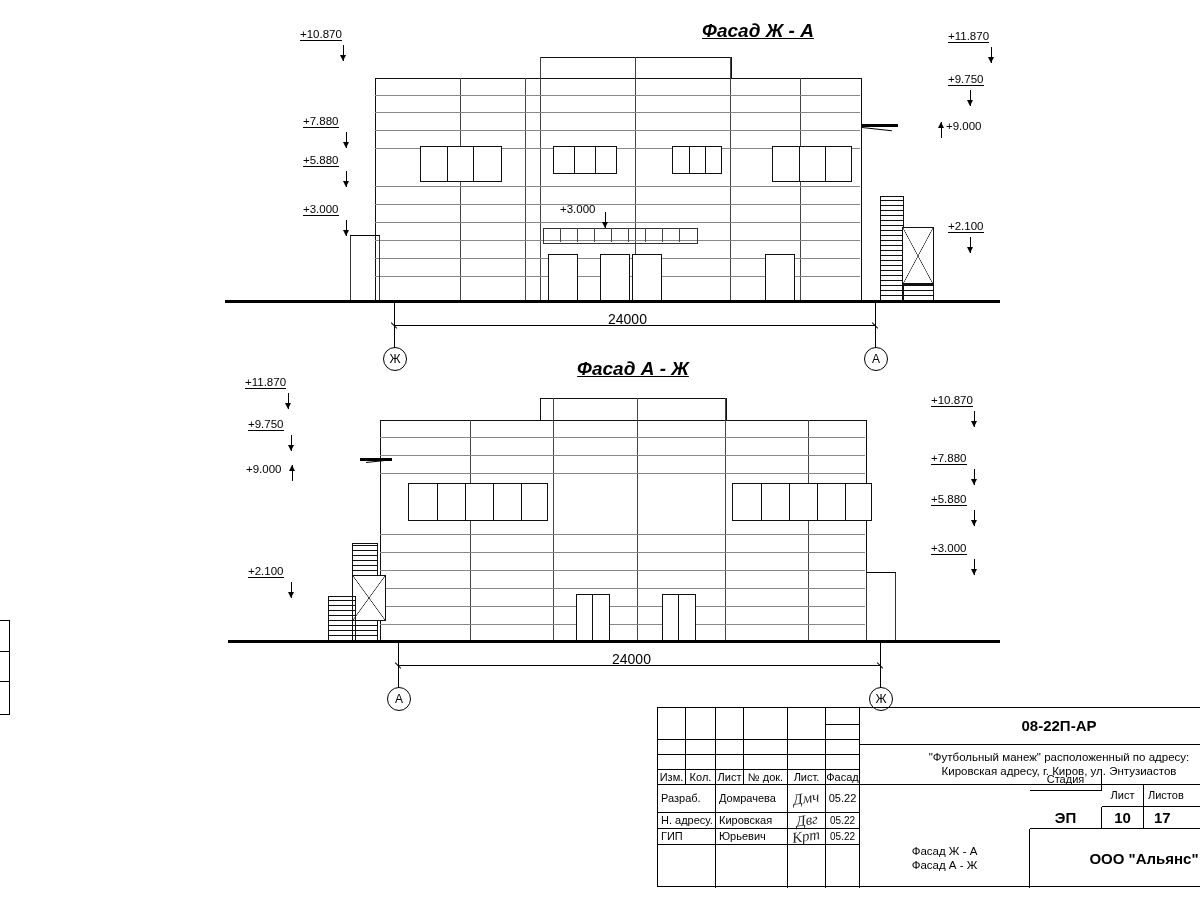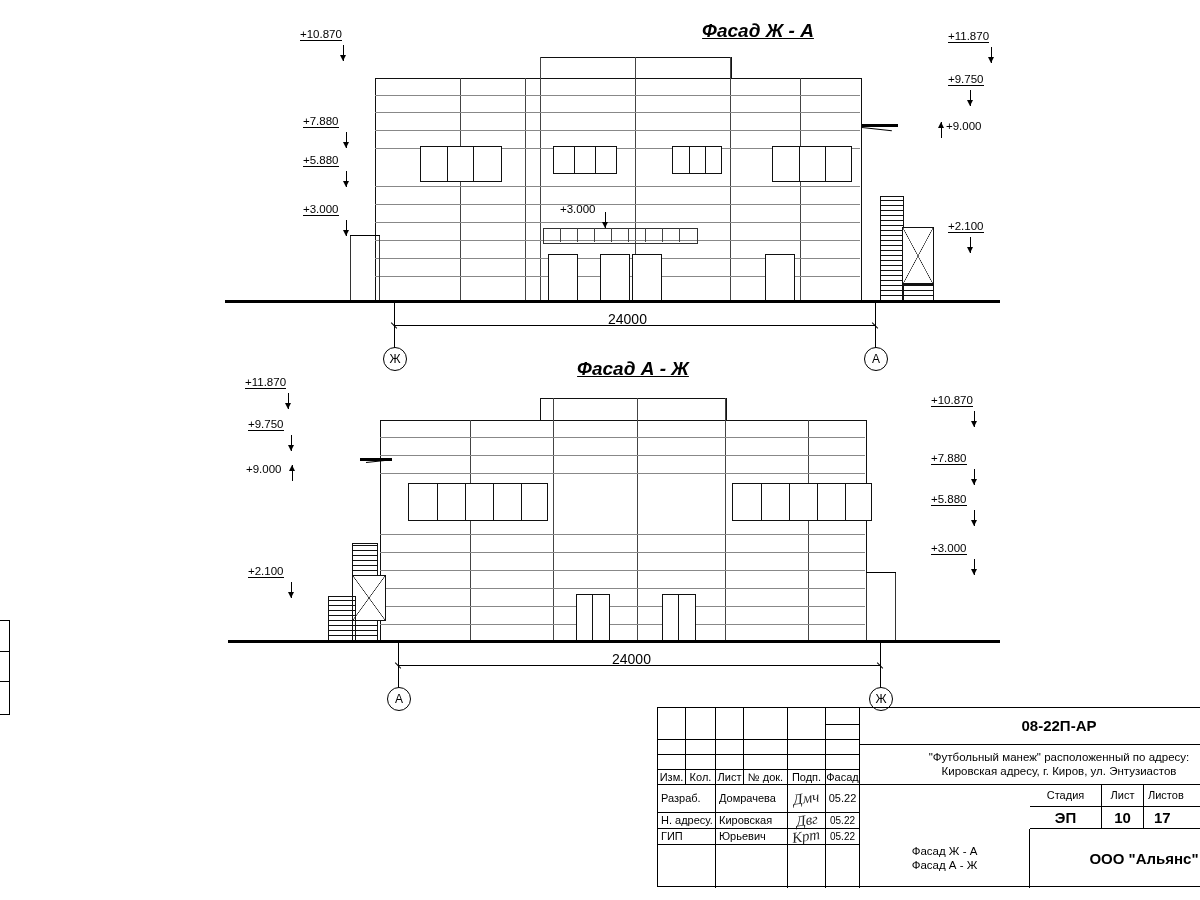--- a/index.html
+++ b/index.html
@@ -291,21 +291,21 @@
     <div class="cell" style="left:28px;top:47px;width:30px;height:15px;"></div>
     <div class="cell" style="left:58px;top:47px;width:28px;height:15px;"></div>
     <div class="cell" style="left:86px;top:47px;width:44px;height:15px;"></div>
     <div class="cell" style="left:130px;top:47px;width:38px;height:15px;"></div>
     <div class="cell" style="left:168px;top:47px;width:34px;height:15px;"></div>
 
     <div class="cell" style="left:0;top:62px;width:28px;height:15px;">Изм.</div>
     <div class="cell" style="left:28px;top:62px;width:30px;height:15px;">Кол.</div>
     <div class="cell" style="left:58px;top:62px;width:28px;height:15px;">Лист</div>
     <div class="cell" style="left:86px;top:62px;width:44px;height:15px;">№ док.</div>
-    <div class="cell" style="left:130px;top:62px;width:38px;height:15px;">Подп.</div>
+    <div class="cell" style="left:130px;top:62px;width:38px;height:15px;">Лист.</div>
     <div class="cell" style="left:168px;top:62px;width:34px;height:15px;">Фасад</div>
 
     <div class="cell" style="left:0;top:77px;width:58px;height:28px;justify-content:flex-start;padding-left:3px;">Разраб.</div>
     <div class="cell" style="left:58px;top:77px;width:72px;height:28px;justify-content:flex-start;padding-left:3px;">Домрачева</div>
     <div class="cell" style="left:130px;top:77px;width:38px;height:28px;">
         <span class="sig">Дмч</span>
       </div>
     <div class="cell" style="left:168px;top:77px;width:34px;height:28px;">05.22</div>
 
     <div class="cell" style="left:0;top:105px;width:58px;height:16px;justify-content:flex-start;padding-left:3px;">Н. адресу.</div>
@@ -328,21 +328,21 @@
     <div class="cell nbb" style="left:168px;top:137px;width:34px;height:43px;"></div>
 
     <div class="cell big nb" style="left:202px;top:0;width:398px;height:37px;">08-22П-АР</div>
 
     <div class="cell nb" style="left:202px;top:37px;width:398px;height:40px;flex-direction:column;font-size:11.5px;">
       <div>"Футбольный манеж" расположенный по адресу:</div>
       <div>Кировская адресу, г. Киров, ул. Энтузиастов</div>
     </div>
 
 
-    <div class="cell" style="left:372px;top:77px;width:72px;height:22px;">Стадия</div>
+    <div class="cell" style="left:372px;top:61px;width:72px;height:22px;">Стадия</div>
     <div class="cell" style="left:444px;top:77px;width:42px;height:22px;">Лист</div>
     <div class="cell nb" style="left:486px;top:77px;width:114px;height:22px;justify-content:flex-start;padding-left:4px;">Листов</div>
 
     <div class="cell big" style="left:372px;top:99px;width:72px;height:22px;">ЭП</div>
     <div class="cell big" style="left:444px;top:99px;width:42px;height:22px;">10</div>
     <div class="cell big nb" style="left:486px;top:99px;width:114px;height:22px;justify-content:flex-start;padding-left:10px;">17</div>
 
     <div class="cell nbb" style="left:202px;top:121px;width:170px;height:59px;flex-direction:column;font-size:11.5px;">
       <div>Фасад Ж - А</div>
       <div>Фасад А - Ж</div>

